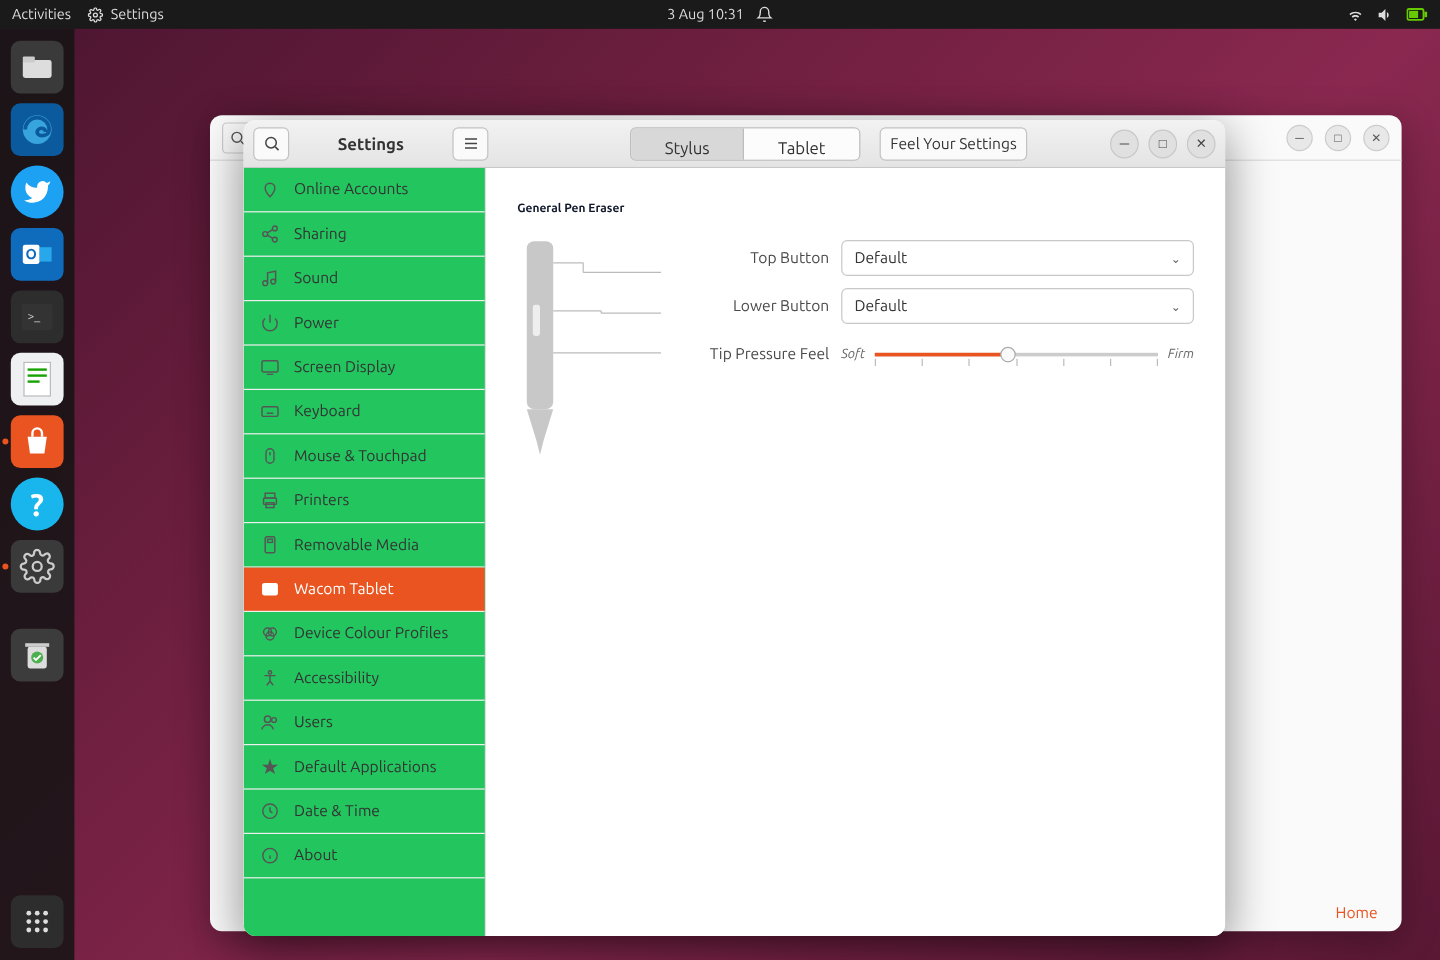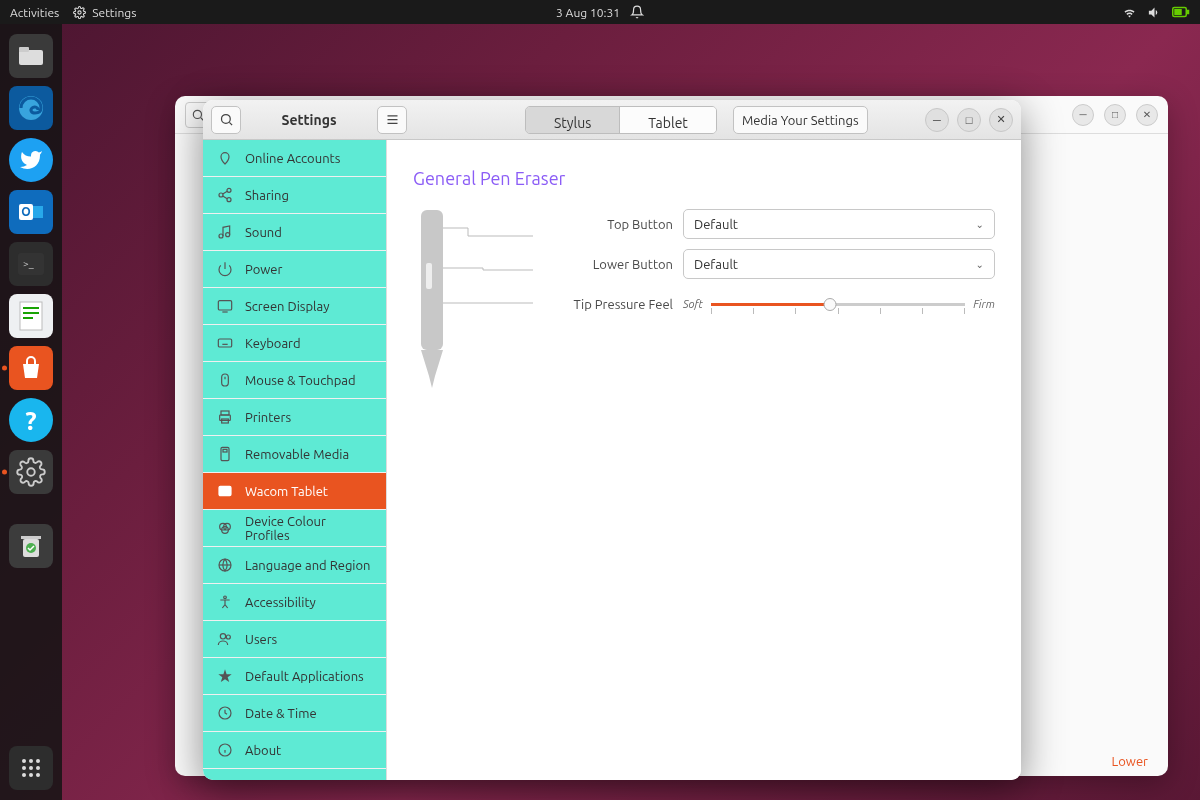--- a/index.html
+++ b/index.html
@@ -45,29 +45,29 @@
 .hdr-title-wrap { display:flex; align-items:center; width: 196px; justify-content:space-between; }
 .hdr-segment { display:flex; border:1px solid #bdbdbd; border-radius:5px; overflow:hidden; height:28px; margin-left: 110px;}
 .hdr-segment .seg { padding: 16px 28px; display:flex; align-items:center; font-size:14px; color:#333; background:#fcfcfc; border-right:1px solid #bdbdbd; }
 .hdr-segment .seg:last-child { border-right:none; }
 .hdr-segment .seg.active { background:#d8d8d8; }
 .hdr-test { margin-left: 8px; }
 .hdr-winctrls { margin-left:auto; display:flex; gap:8px; }
 .winctrl { width:24px; height:24px; border-radius:50%; background:#e0e0e0; border:1px solid #c8c8c8; display:flex; align-items:center; justify-content:center; font-size:11px; color:#444; }
 
 .settings-body { flex:1; display:flex; overflow:hidden; }
-.sidebar { width: 184px; border-right: 1px solid #ddd; overflow-y:auto; background:#5eead4; }
+.sidebar { width: 202px; border-right: 1px solid #ddd; overflow-y:auto; background:#22c55e; }
 .sidebar-item { height:37px; display:flex; align-items:center; gap:12px; padding: 0 14px; font-size:13px; color:#333; border-bottom:1px solid #f0f0f0; }
 .sidebar-item.active { background:#e95420; color:#fff; }
 .sidebar-item.active svg { stroke:#fff; fill:#fff; }
 .sidebar-item .sb-icon { width:16px; height:16px; flex-shrink:0; display:flex; align-items:center; justify-content:center; color:#555; }
 .sidebar-item.active .sb-icon { color:#fff; }
 
 .content { flex:1; padding: 28px 26px; overflow:auto; background:#fff; }
-.content-title { font-size:18px; font-weight:400; color:#8b5cf6; margin-bottom: 20px; }
+.content-title { font-size:10px; font-weight:700; color:#0f172a; margin-bottom: 20px; }
 .pen-layout { display:flex; gap: 0px; }
 .pen-svg { width: 120px; height: 200px; flex-shrink:0; }
 .pen-controls { flex:1; display:flex; flex-direction:column; gap: 8px; }
 .ctrl-row { display:flex; align-items:center; gap: 10px; height:32px; }
 .ctrl-label { width: 140px; text-align:right; font-size:13px; color:#4a4a4a; }
 .combo { flex:1; height:30px; border:1px solid #c8c8c8; border-radius:5px; display:flex; align-items:center; padding: 0 10px; font-size:13px; color:#333; justify-content:space-between; }
 .combo .chev { font-size:10px; color:#666; }
 .slider-row { display:flex; align-items:center; gap:8px; }
 .slider-label-end { font-size:11px; color:#666;font-style:italic; }
 .slider { flex:1; position:relative; height: 20px; }
@@ -201,21 +201,21 @@
         <svg width="14" height="14" viewBox="0 0 24 24" fill="none" stroke="#555" stroke-width="2">
           <circle cx="11" cy="11" r="7"></circle>
           <line x1="21" y1="21" x2="16.65" y2="16.65"></line>
         </svg>
       </div>
     <div style="flex:1"></div>
     <div class="bg-ctrl">─</div>
     <div class="bg-ctrl">□</div>
     <div class="bg-ctrl">✕</div>
   </div>
-  <div class="home-label">Lower</div>
+  <div class="home-label">Home</div>
 </div>
 
 <div class="settings-window">
   <div class="settings-header">
     <div class="hdr-title-wrap">
       <div class="hdr-btn icon">
           <svg width="15" height="15" viewBox="0 0 24 24" fill="none" stroke="#444" stroke-width="2">
             <circle cx="11" cy="11" r="7"></circle>
             <line x1="21" y1="21" x2="16.65" y2="16.65"></line>
           </svg>
@@ -226,21 +226,21 @@
             <line x1="4" y1="6" x2="20" y2="6"></line>
             <line x1="4" y1="12" x2="20" y2="12"></line>
             <line x1="4" y1="18" x2="20" y2="18"></line>
           </svg>
         </div>
     </div>
     <div class="hdr-segment">
       <div class="seg active">Stylus</div>
       <div class="seg">Tablet</div>
     </div>
-    <div class="hdr-btn hdr-test">Media Your Settings</div>
+    <div class="hdr-btn hdr-test">Feel Your Settings</div>
     <div class="hdr-winctrls">
       <div class="winctrl">─</div>
       <div class="winctrl">□</div>
       <div class="winctrl">✕</div>
     </div>
   </div>
   <div class="settings-body">
     <div class="sidebar" id="sidebar">
         <div class="sidebar-item">
           <span class="sb-icon">
@@ -341,30 +341,20 @@
         </div>
         <div class="sidebar-item">
           <span class="sb-icon">
             <svg width="16" height="16" viewBox="0 0 24 24" fill="none" stroke="currentColor" stroke-width="1.8">
               <circle cx="9" cy="10" r="5"></circle>
               <circle cx="15" cy="10" r="5"></circle>
               <circle cx="12" cy="15" r="5"></circle>
             </svg>
           </span>
           <span>Device Colour Profiles</span>
-        </div>
-        <div class="sidebar-item">
-          <span class="sb-icon">
-            <svg width="16" height="16" viewBox="0 0 24 24" fill="none" stroke="currentColor" stroke-width="1.8">
-              <circle cx="12" cy="12" r="9"></circle>
-              <line x1="3" y1="12" x2="21" y2="12"></line>
-              <path d="M12 3a14 14 0 0 1 0 18a14 14 0 0 1 0-18"></path>
-            </svg>
-          </span>
-          <span>Language and Region</span>
         </div>
         <div class="sidebar-item">
           <span class="sb-icon">
             <svg width="16" height="16" viewBox="0 0 24 24" fill="none" stroke="currentColor" stroke-width="1.8">
               <circle cx="12" cy="5" r="2"></circle>
               <path d="M5 9h14M12 9v7m-4 5l4-5 4 5"></path>
             </svg>
           </span>
           <span>Accessibility</span>
         </div>

